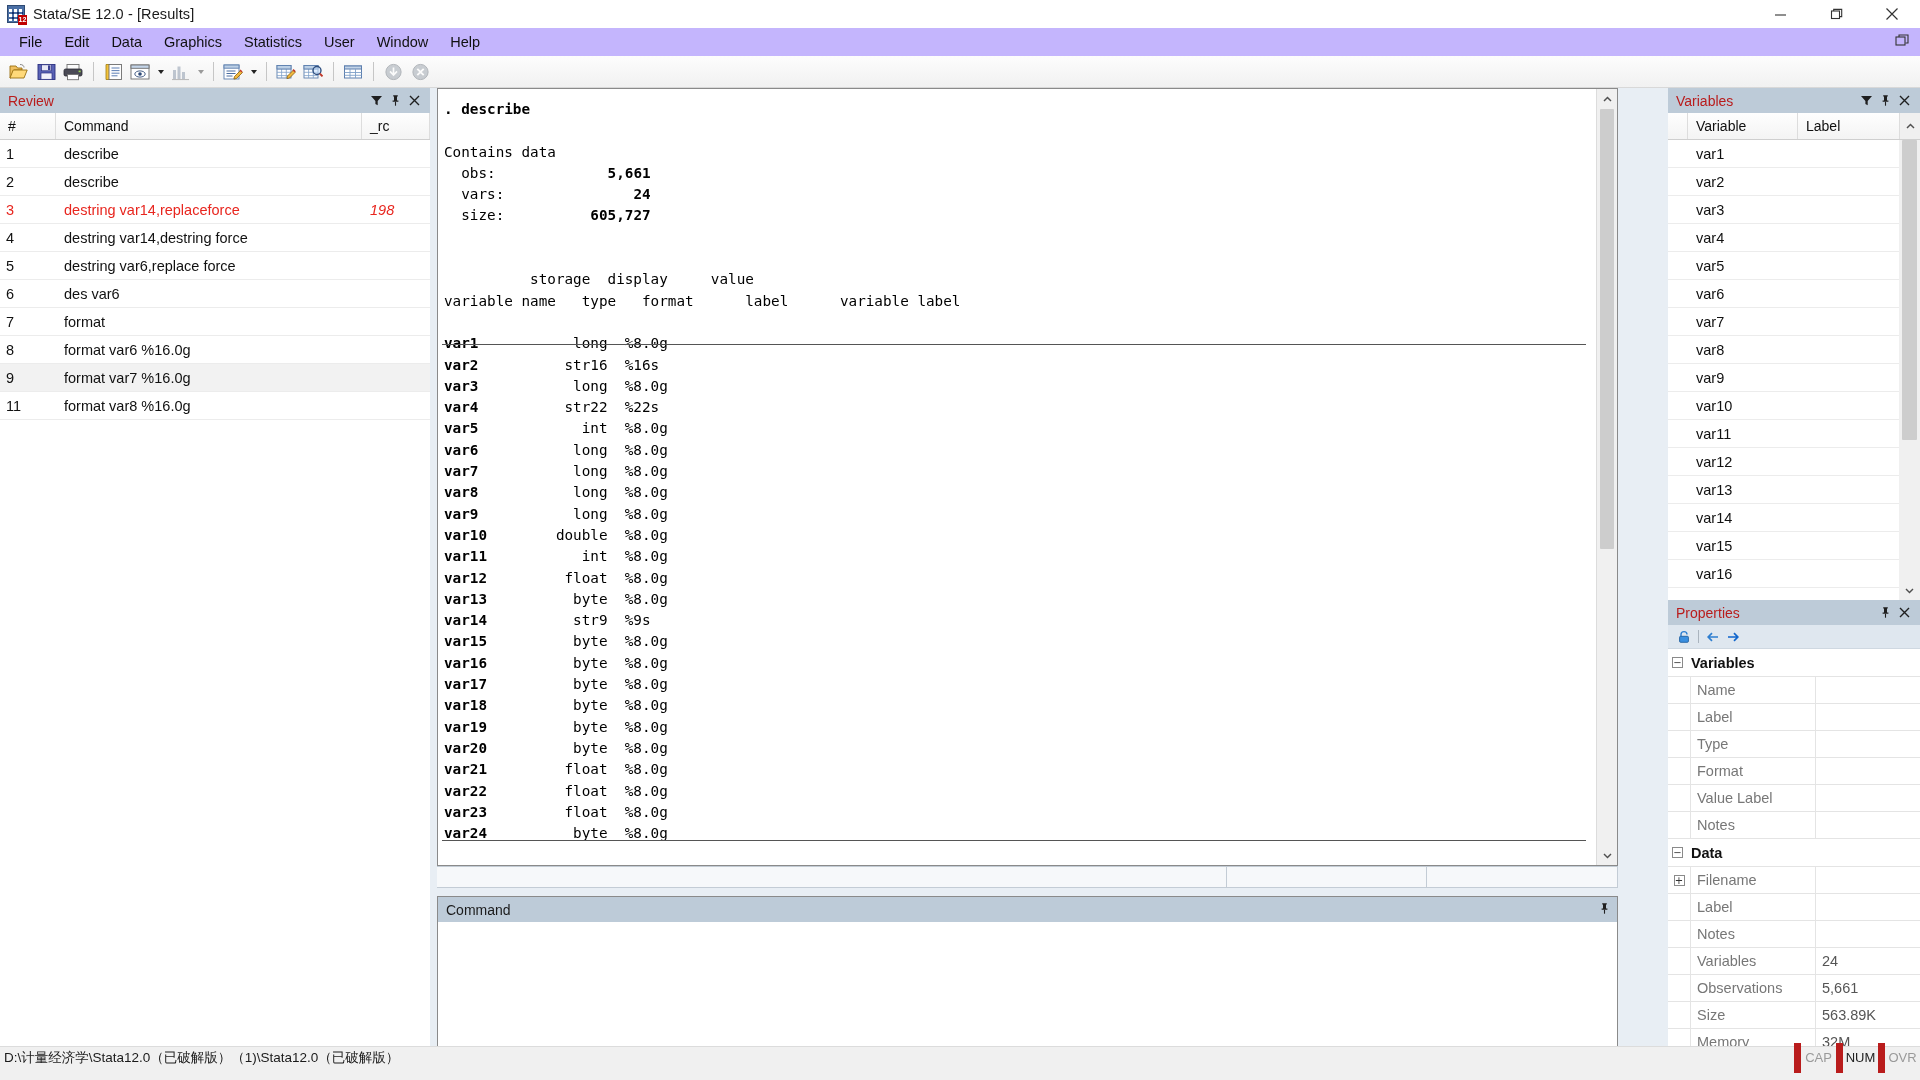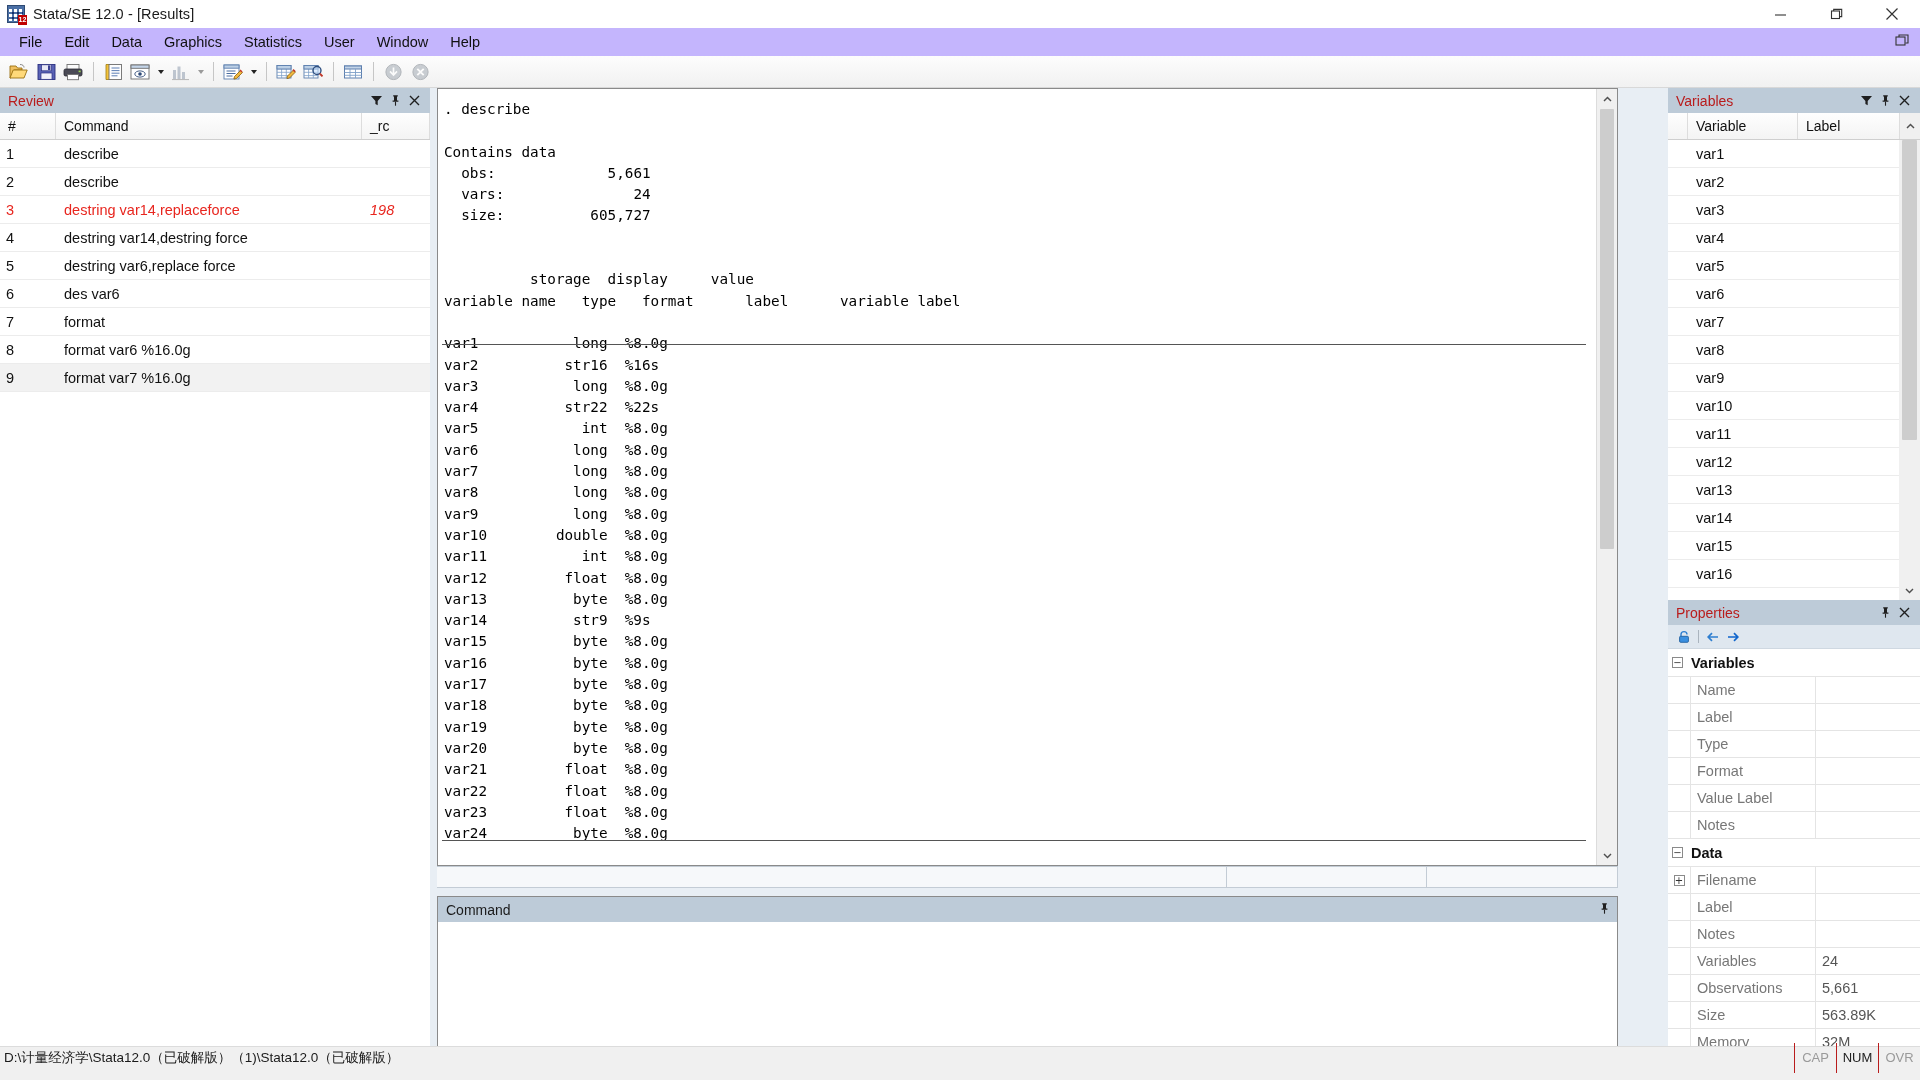--- a/index.html
+++ b/index.html
@@ -142,21 +142,21 @@
     flex: 1; overflow: hidden; position: relative;
     padding: 10px 0 0 6px;
   }
   pre#results-content {
     margin: 0;
     font-family: "DejaVu Sans Mono","Liberation Mono", monospace;
     font-size: 14.3px; line-height: 21.3px;
     color: #000000; white-space: pre;
     letter-spacing: 0px;
   }
-  #results-content b { font-weight: normal; }
+  #results-content b { font-weight: bold; }
   #results-hr {
     position: absolute; left: 4px; right: 10px; top: 255px;
     border-top: 1px solid #555;
   }
   #results-hr2 {
     position: absolute; left: 4px; right: 10px; bottom: 24px;
     border-top: 1px solid #555;
   }
   
   .vscroll {
@@ -261,21 +261,21 @@
 
   
   #statusbar {
     position: absolute; left: 0; right: 0; bottom: 12px; height: 22px;
     background: #f0f0f0; border-top: 1px solid #dcdcdc;
     display: flex; align-items: center; font-size: 13.5px; color: #1a1a1a;
   }
   #status-path { padding-left: 4px; flex: 1; }
   .status-box {
     width: 42px; height: 30px; display: flex; align-items: center; justify-content: center;
-    border-left: 1px solid #b91c1c; color: #222; font-size: 13px;
+    border-left: 7px solid #b91c1c; color: #222; font-size: 13px;
   }
   .status-box.dim { color: #9a9a9a; }
 </style>
 </head>
 <body>
 
 <div id="titlebar">
   <div id="app-icon">
     <div class="grid"></div>
       <div class="badge">12</div>
@@ -485,20 +485,25 @@
           <div class="c-rc"></div>
         </div>
         <div class="rrow">
           <div class="c-num">8</div>
           <div class="c-cmd">format var6 %16.0g</div>
           <div class="c-rc"></div>
         </div>
         <div class="rrow alt">
           <div class="c-num">9</div>
           <div class="c-cmd">format var7 %16.0g</div>
+          <div class="c-rc"></div>
+        </div>
+        <div class="rrow">
+          <div class="c-num">11</div>
+          <div class="c-cmd">format var8 %16.0g</div>
           <div class="c-rc"></div>
         </div>
       </div>
   </div>
 
   <div id="results-window">
     <div id="results-pane">
       <div id="results-text">
         <pre id="results-content"><b>. describe</b>
 

